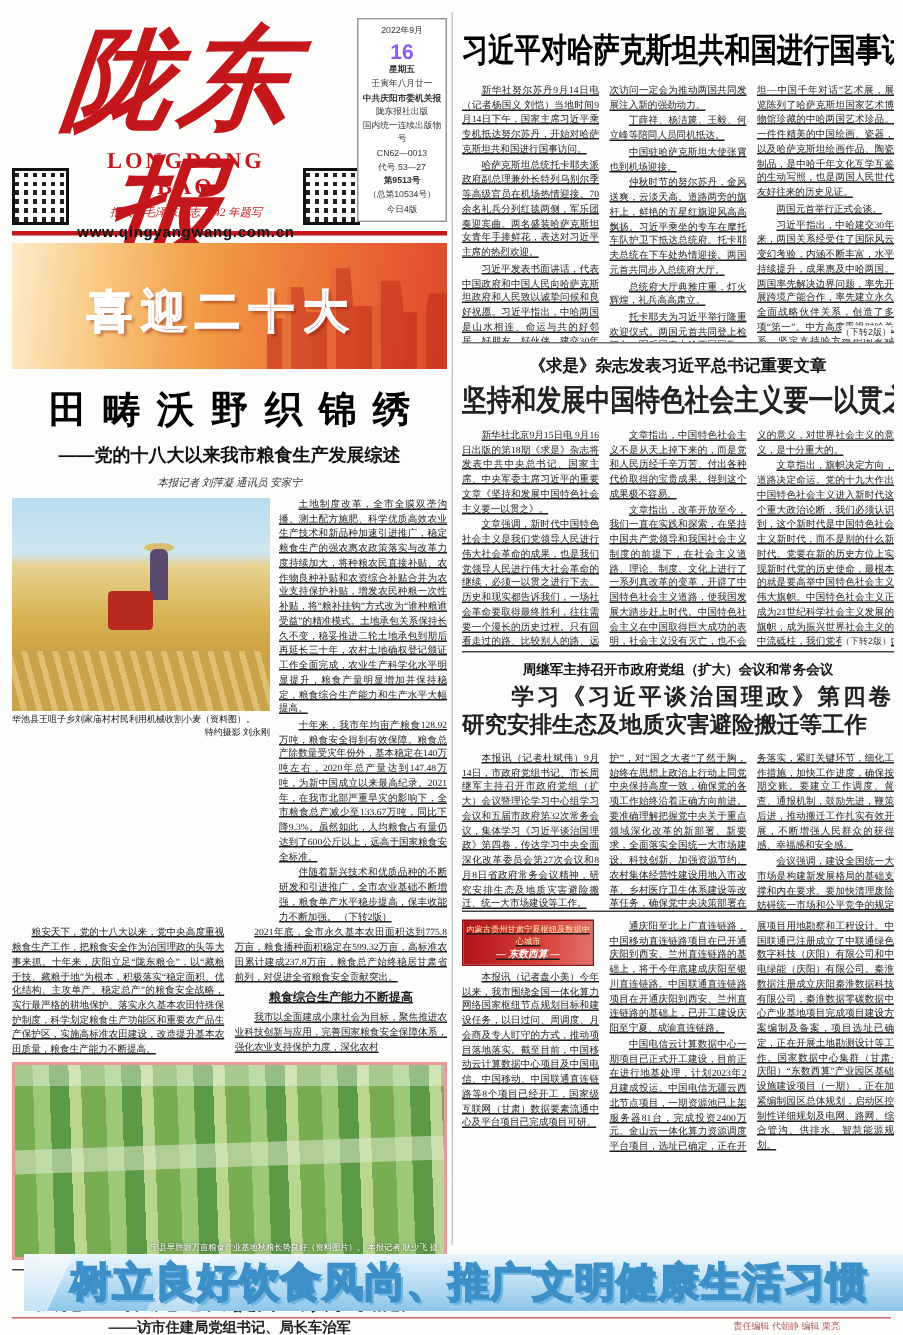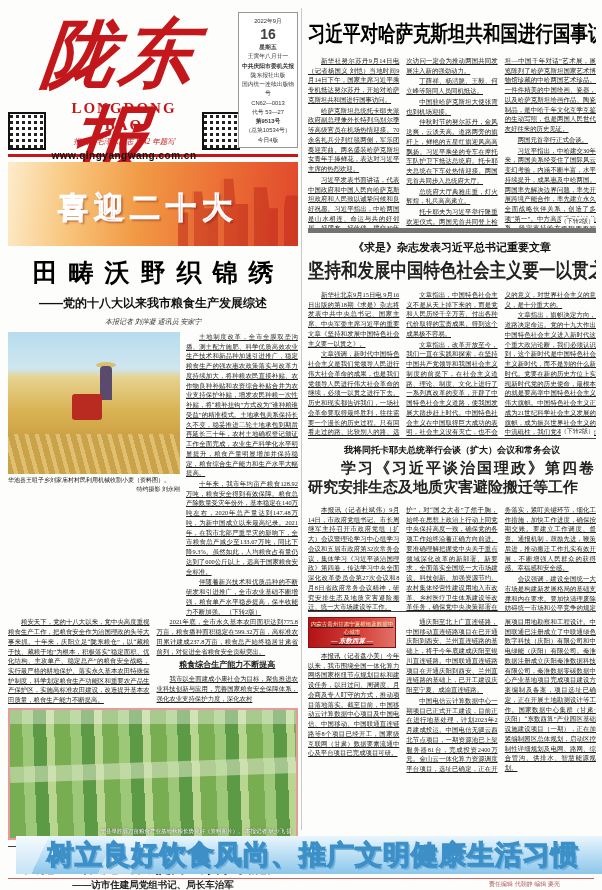--- a/index.html
+++ b/index.html
@@ -16,39 +16,39 @@
   .qr{width:34px;height:34px;background:
        repeating-linear-gradient(0deg,#111 0 3px,#fff 3px 6px),
        repeating-linear-gradient(90deg,#111 0 3px,#fff 3px 6px);
        background-blend-mode:screen;border:2px solid #111;flex:0 0 auto;}
   .mast-center{flex:1;text-align:center;}
   .latin-title{color:#c4171c;font-weight:bold;font-size:15px;letter-spacing:2px;font-family:"Liberation Serif",serif;}
   .inscription{color:#c4171c;font-style:italic;font-size:7.5px;margin-top:3px;font-family:"Liberation Serif",serif;}
   .website{font-weight:bold;font-size:10px;color:#111;margin-top:3px;letter-spacing:.5px;}
   .infobox{position:absolute;right:0;top:6px;width:54px;height:126px;border:1px solid #999;
        padding:4px 2px;text-align:center;font-size:5.8px;line-height:1.6;color:#333;background:#fff;}
-  .infobox .big-day{font-size:14px;font-weight:bold;color:#404040;line-height:1.2;}
+  .infobox .big-day{font-size:14px;font-weight:bold;color:#8b5cf6;line-height:1.2;}
   .infobox .b{font-weight:bold;}
 
   
   .vrule{position:absolute;left:301px;top:8px;width:0;height:822px;border-left:1px solid #c9c9c9;}
   .right-col{position:absolute;left:308px;top:10px;width:288px;height:820px;}
   .left-col{position:absolute;left:8px;top:162px;width:290px;height:668px;}
 
   .body-text{font-family:"Liberation Serif","DejaVu Serif",serif;font-size:6.4px;line-height:1.52;
        text-align:justify;color:#1d1d1d;text-decoration:underline;}
   .body-text p{margin:0 0 1px 0;text-indent:13px;}
   .cols3{column-count:3;column-gap:7px;}
   .cols2{column-count:2;column-gap:7px;}
   .jump{text-align:right;font-size:6px;color:#333;}
 
   
   .art{overflow:hidden;position:relative;}
   .a1{height:218px;}
-  .a2{height:200px;border-top:5px solid #737373;padding-top:5px;}
+  .a2{height:200px;border-top:1px solid #737373;padding-top:5px;}
   .a3{height:168px;border-top:1px solid #444;padding-top:4px;}
   .a4{height:226px;border-top:1px solid #444;padding-top:5px;}
   .headline1{font-size:17.5px;font-weight:bold;color:#000;text-align:center;letter-spacing:0;
        transform:scaleY(1.25);transform-origin:top;margin:8px 0 14px 0;white-space:nowrap;}
   .kicker{font-size:11px;font-weight:bold;text-align:center;color:#111;margin:2px 0 3px 0;}
   .kicker-sm{font-size:9px;font-weight:bold;text-align:center;color:#111;margin:1px 0 2px 0;}
   .headline2{font-size:16.5px;font-weight:bold;text-align:center;transform:scaleY(1.2);transform-origin:top;
        margin:0 0 10px 0;white-space:nowrap;}
   .headline3{font-size:15px;font-weight:bold;text-align:right;letter-spacing:2px;white-space:nowrap;margin:0;}
   .headline3b{font-size:15px;font-weight:bold;text-align:left;white-space:nowrap;margin:0 0 8px 0;}
@@ -168,21 +168,21 @@
         <p>新华社北京9月15日电 9月16日出版的第18期《求是》杂志将发表中共中央总书记、国家主席、中央军委主席习近平的重要文章《坚持和发展中国特色社会主义要一以贯之》。</p>
         <p>文章强调，新时代中国特色社会主义是我们党领导人民进行伟大社会革命的成果，也是我们党领导人民进行伟大社会革命的继续，必须一以贯之进行下去。历史和现实都告诉我们，一场社会革命要取得最终胜利，往往需要一个漫长的历史过程。只有回看走过的路、比较别人的路、远眺前行的路，弄清楚我们从哪儿来、往哪儿去，很多问题才能看得深、把得准。</p>
         <p>文章指出，中国特色社会主义不是从天上掉下来的，而是党和人民历经千辛万苦、付出各种代价取得的宝贵成果。得到这个成果极不容易。</p>
         <p>文章指出，改革开放至今，我们一直在实践和探索，在坚持中国共产党领导和我国社会主义制度的前提下，在社会主义道路、理论、制度、文化上进行了一系列真改革的变革，开辟了中国特色社会主义道路，使我国发展大踏步赶上时代。中国特色社会主义在中国取得巨大成功的表明，社会主义没有灭亡，也不会灭亡，而且焕发出蓬勃生机活力。科学社会主义在中国的成功，对马克思主义、科学社会主义的意义，对世界社会主义的意义，是十分重大的。</p>
         <p>文章指出，旗帜决定方向，道路决定命运。党的十九大作出中国特色社会主义进入新时代这个重大政治论断，我们必须认识到，这个新时代是中国特色社会主义新时代，而不是别的什么新时代。党要在新的历史方位上实现新时代党的历史使命，最根本的就是要高举中国特色社会主义伟大旗帜。中国特色社会主义正成为21世纪科学社会主义发展的旗帜，成为振兴世界社会主义的中流砥柱，我们党有责任、有信心、有能力为科学社会主义新发展作出更大历史贡献。</p>
       </div>
     <div class="jump" style="position:absolute;right:2px;bottom:2px;background:#fdfdfb;">（下转2版）</div>
   </div>
 
   <div class="art a3">
-    <div class="kicker-sm">我将同托卡耶夫总统举行会谈（扩大）会议和常务会议</div>
+    <div class="kicker-sm">周继军主持召开市政府党组（扩大）会议和常务会议</div>
     <h2 class="headline3">学习《习近平谈治国理政》第四卷</h2>
     <h2 class="headline3b">研究安排生态及地质灾害避险搬迁等工作</h2>
     <div class="body-text cols3">
         <p>本报讯（记者杜斌伟）9月14日，市政府党组书记、市长周继军主持召开市政府党组（扩大）会议暨理论学习中心组学习会议和五届市政府第32次常务会议，集体学习《习近平谈治国理政》第四卷，传达学习中央全面深化改革委员会第27次会议和8月8日省政府常务会议精神，研究安排生态及地质灾害避险搬迁、统一大市场建设等工作。</p>
         <p>会议强调，要深刻理解领会党的全面领导的理论逻辑，实践逻辑，时刻关注党中央在关心什么、强调什么，不断提高政治判断力、政治领悟力、政治执行力，深刻领悟“两个确立”的决定性意义，增强“四个意识”、坚定“四个自信”、做到“两个维护”，对“国之大者”了然于胸，始终在思想上政治上行动上同党中央保持高度一致，确保党的各项工作始终沿着正确方向前进。要准确理解把握党中央关于重点领域深化改革的新部署、新要求，全面落实全国统一大市场建设、科技创新、加强资源节约、农村集体经营性建设用地入市改革、乡村医疗卫生体系建设等改革任务，确保党中央决策部署在庆阳落地生根、落实见效。</p>
         <p>会议强调，要全面梳理细化落实省生态及地质灾害避险搬迁工作领导小组第二次会议暨工作推进会议精神，切实把思想和行动统一到省委省政府的决策部署上来，抢抓政策机遇，用足用活政策，用心用情用力抓好工作任务落实，紧盯关键环节，细化工作措施，加快工作进度，确保按期交账。要建立工作调度、督查、通报机制，鼓励先进，鞭策后进，推动搬迁工作扎实有效开展，不断增强人民群众的获得感、幸福感和安全感。</p>
         <p>会议强调，建设全国统一大市场是构建新发展格局的基础支撑和内在要求。要加快清理废除妨碍统一市场和公平竞争的规定和做法，进一步简化企业开办流程，压缩企业开办时间，减轻企业负担，全力营造法治化、便利化的营商环境。要完善教育资源整合，探索开展区域市场一体化建设，为推动经济高质量发展提供强劲动力。</p>
       </div>
   </div>
 

